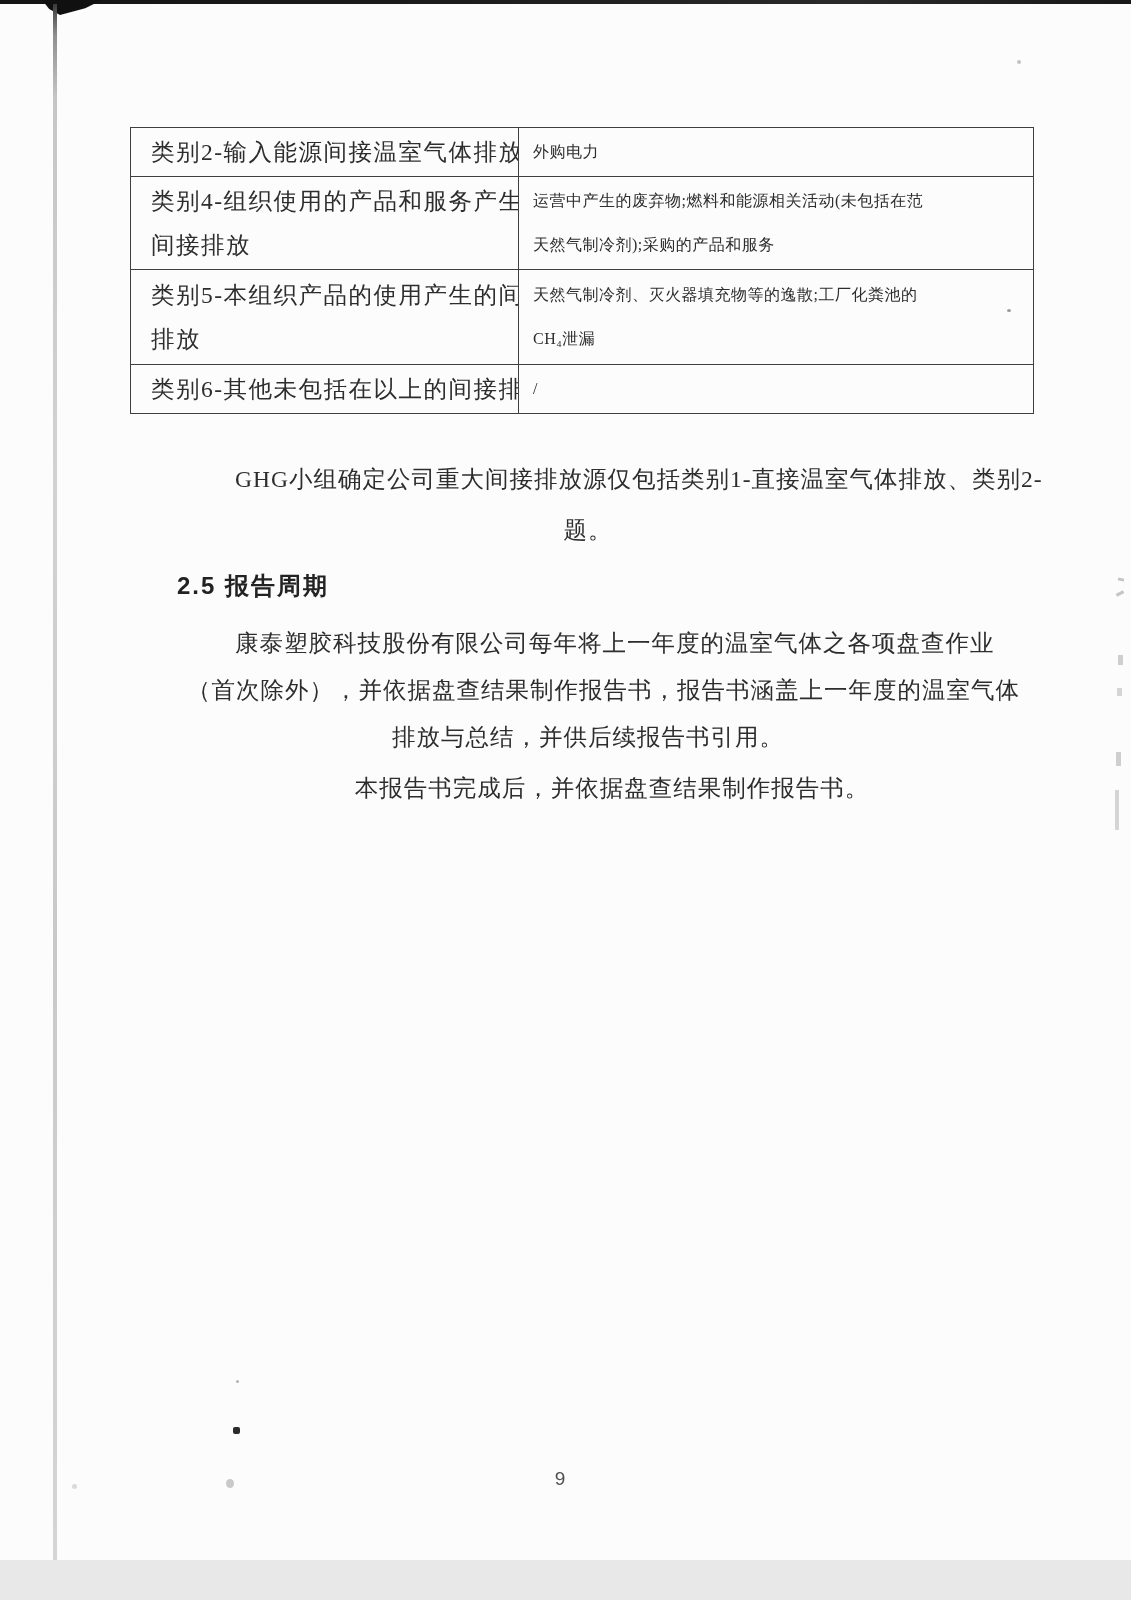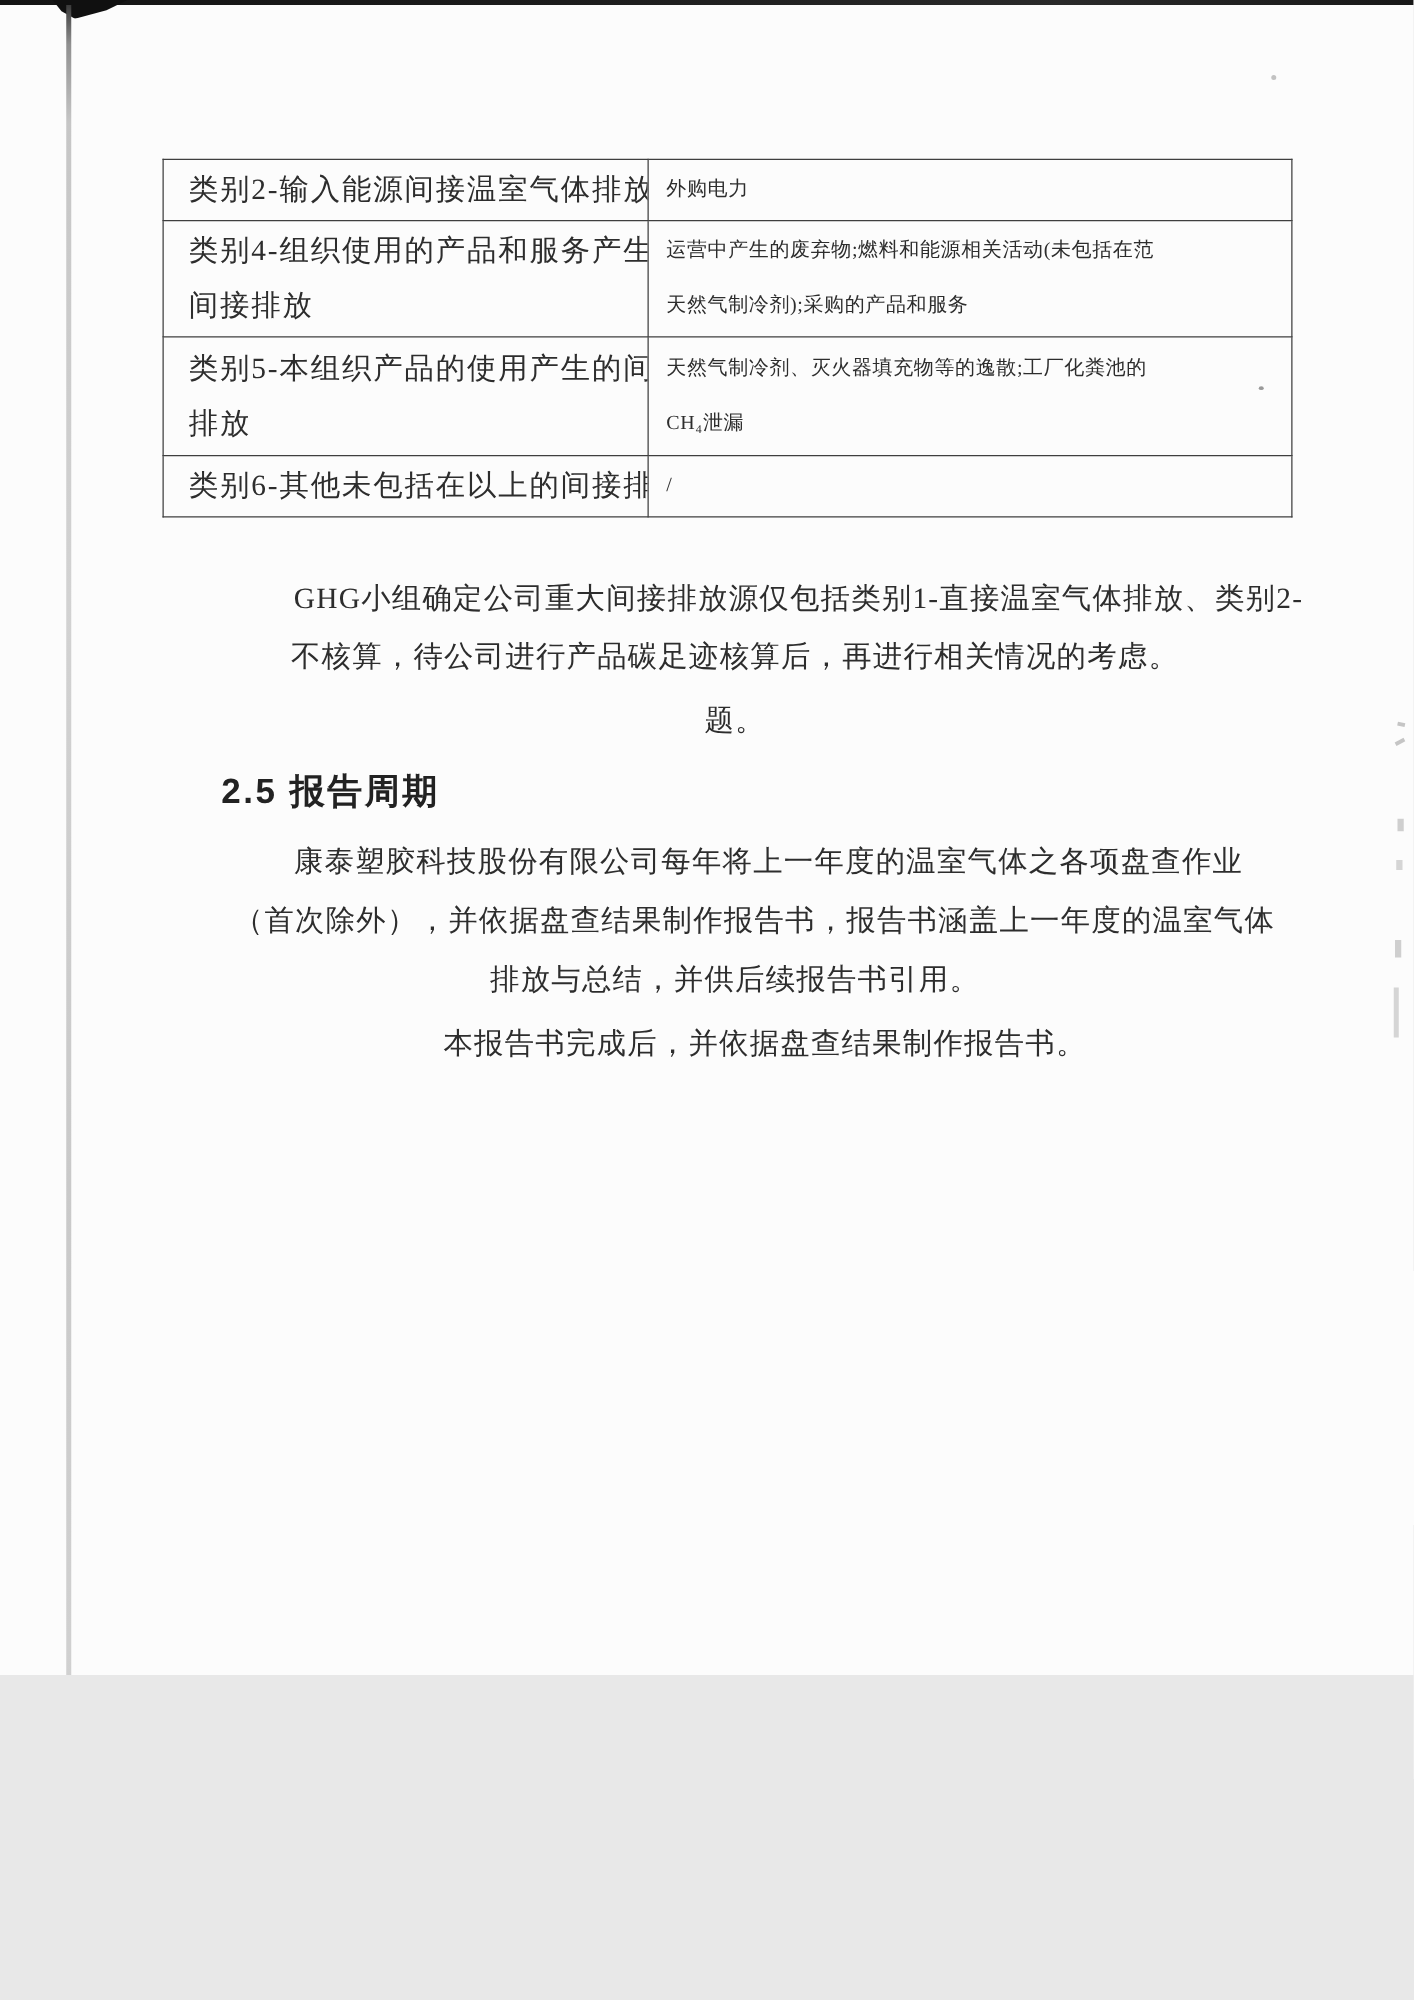--- a/index.html
+++ b/index.html
@@ -2,21 +2,21 @@
 <html><head>
 <meta charset="utf-8">
 <style>
   * { margin: 0; padding: 0; box-sizing: border-box; }
   html, body { background: #e8e8e8; }
   body { font-family: "Liberation Serif", "DejaVu Serif", serif; }
 
   .page {
     position: relative;
     width: 1131px;
-    height: 1340px;
+    height: 1560px;
     margin: 0 auto;
     background: #fcfcfc;
     overflow: hidden;
     color: #2d2d2d;
   }
 
   
   .scan-top-strip {
     position: absolute; top: 0; left: 0;
     width: 100%; height: 4px;
@@ -96,21 +96,21 @@
     letter-spacing: 1px;
     line-height: 47px;
     color: #2d2d2d;
   }
   .para { margin: 4px; text-align: center; }
   .para .line { display: block; white-space: nowrap; }
   .para .line.indent { padding-left: 48px; }
 
   .section-heading {
     margin: 12px 0 14px -6px;
-    font-size: 28px;
+    font-size: 24px;
     font-weight: bold;
     letter-spacing: 2px;
     line-height: 40px;
     font-family: "Liberation Sans", "DejaVu Sans", sans-serif;
     color: #222;
   }
 
   .page-number {
     position: absolute;
     left: 0; right: 10px; top: 1468px;
@@ -181,21 +181,20 @@
           <span class="cell-line">/</span>
         </td>
       </tr>
     </tbody>
   </table>
 
   <div class="body-text">
 
     <p class="para">
       <span class="line indent">GHG小组确定公司重大间接排放源仅包括类别1-直接温室气体排放、类别2-</span>
-      <span class="line">不核算，待公司进行产品碳足迹核算后，再进行相关情况的考虑。</span>
     </p>
 
     <p class="para">
       <span class="line">题。</span>
     </p>
 
     <h2 class="section-heading">2.5 报告周期</h2>
 
     <p class="para">
       <span class="line indent">康泰塑胶科技股份有限公司每年将上一年度的温室气体之各项盘查作业</span>

